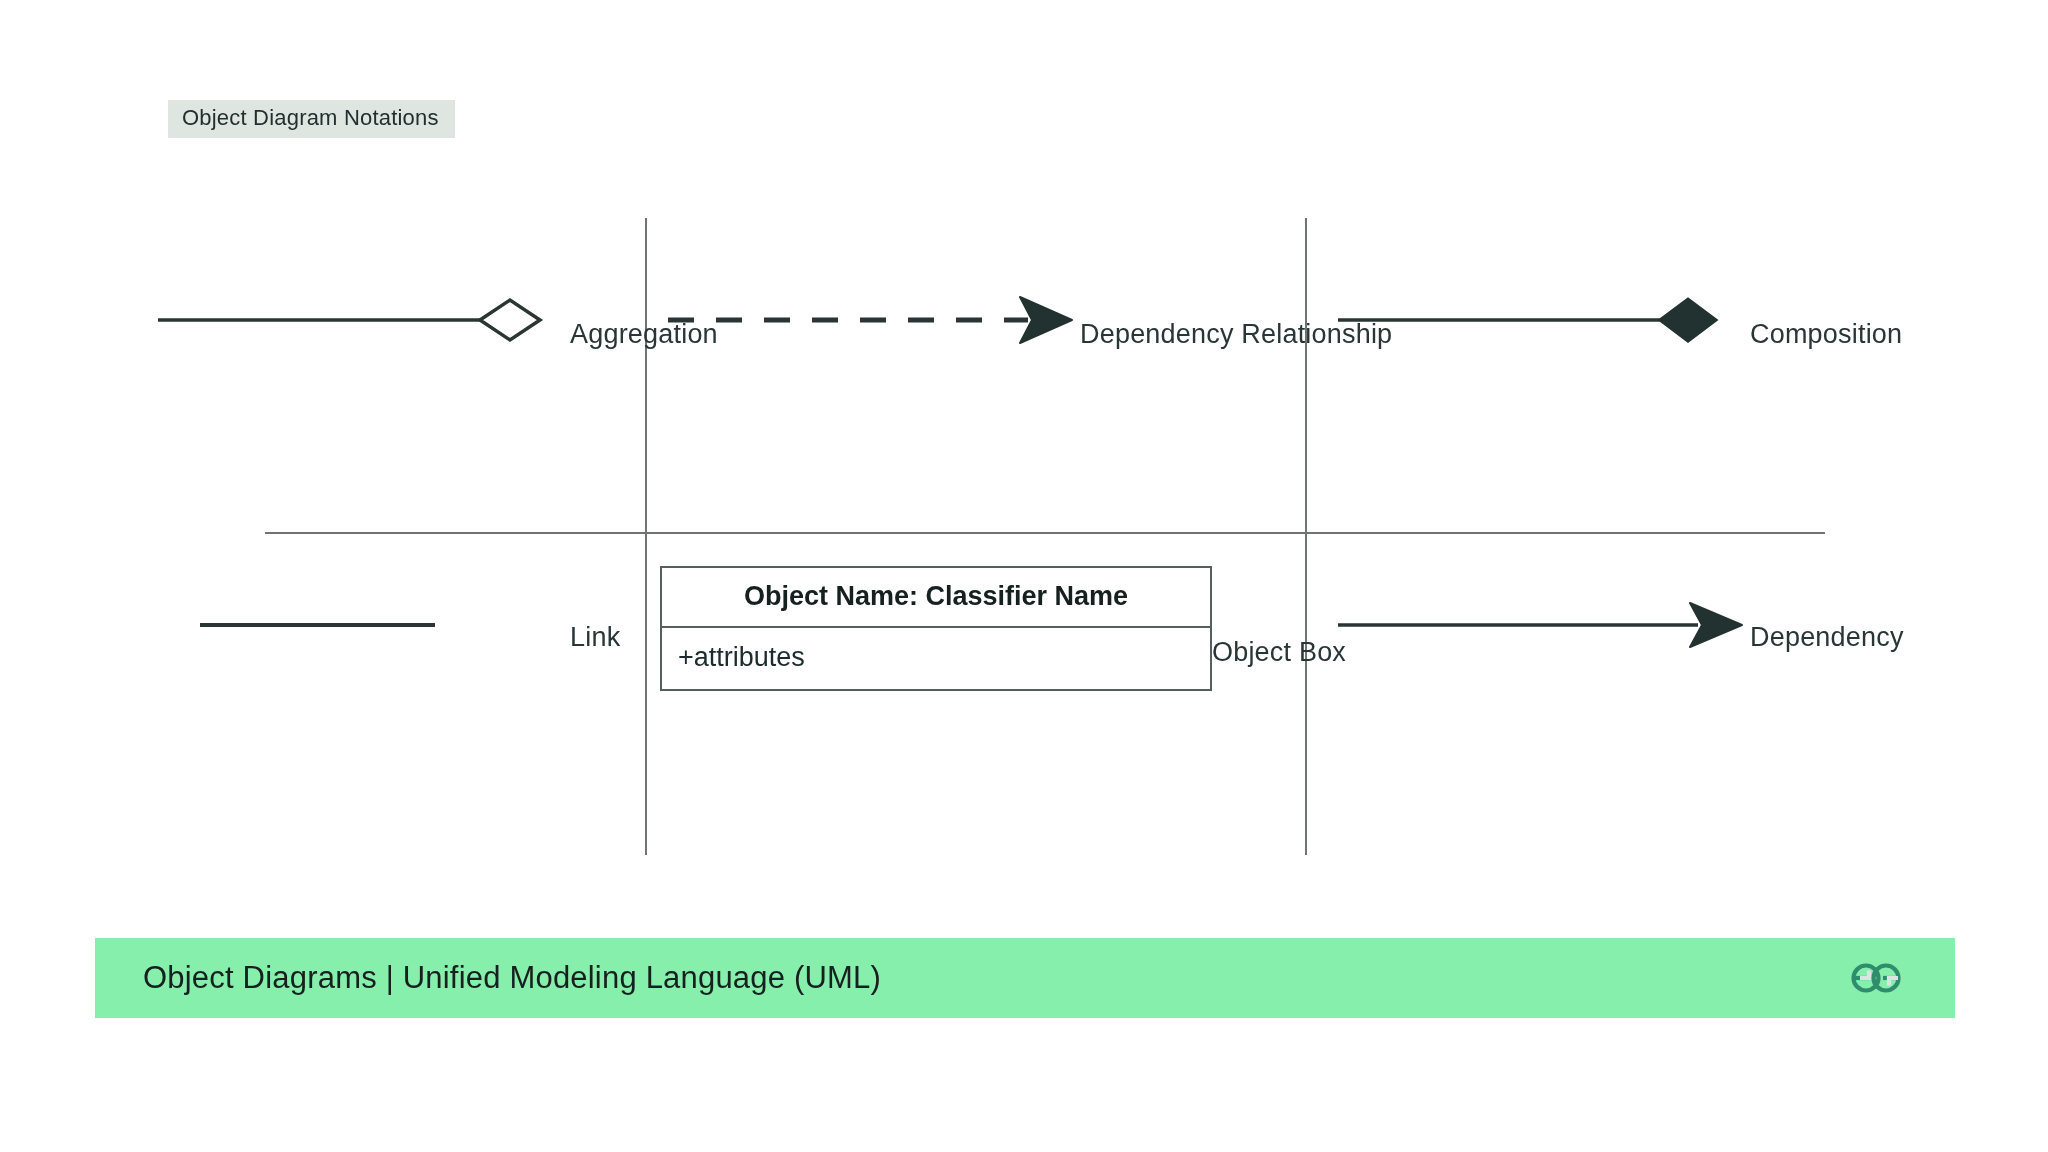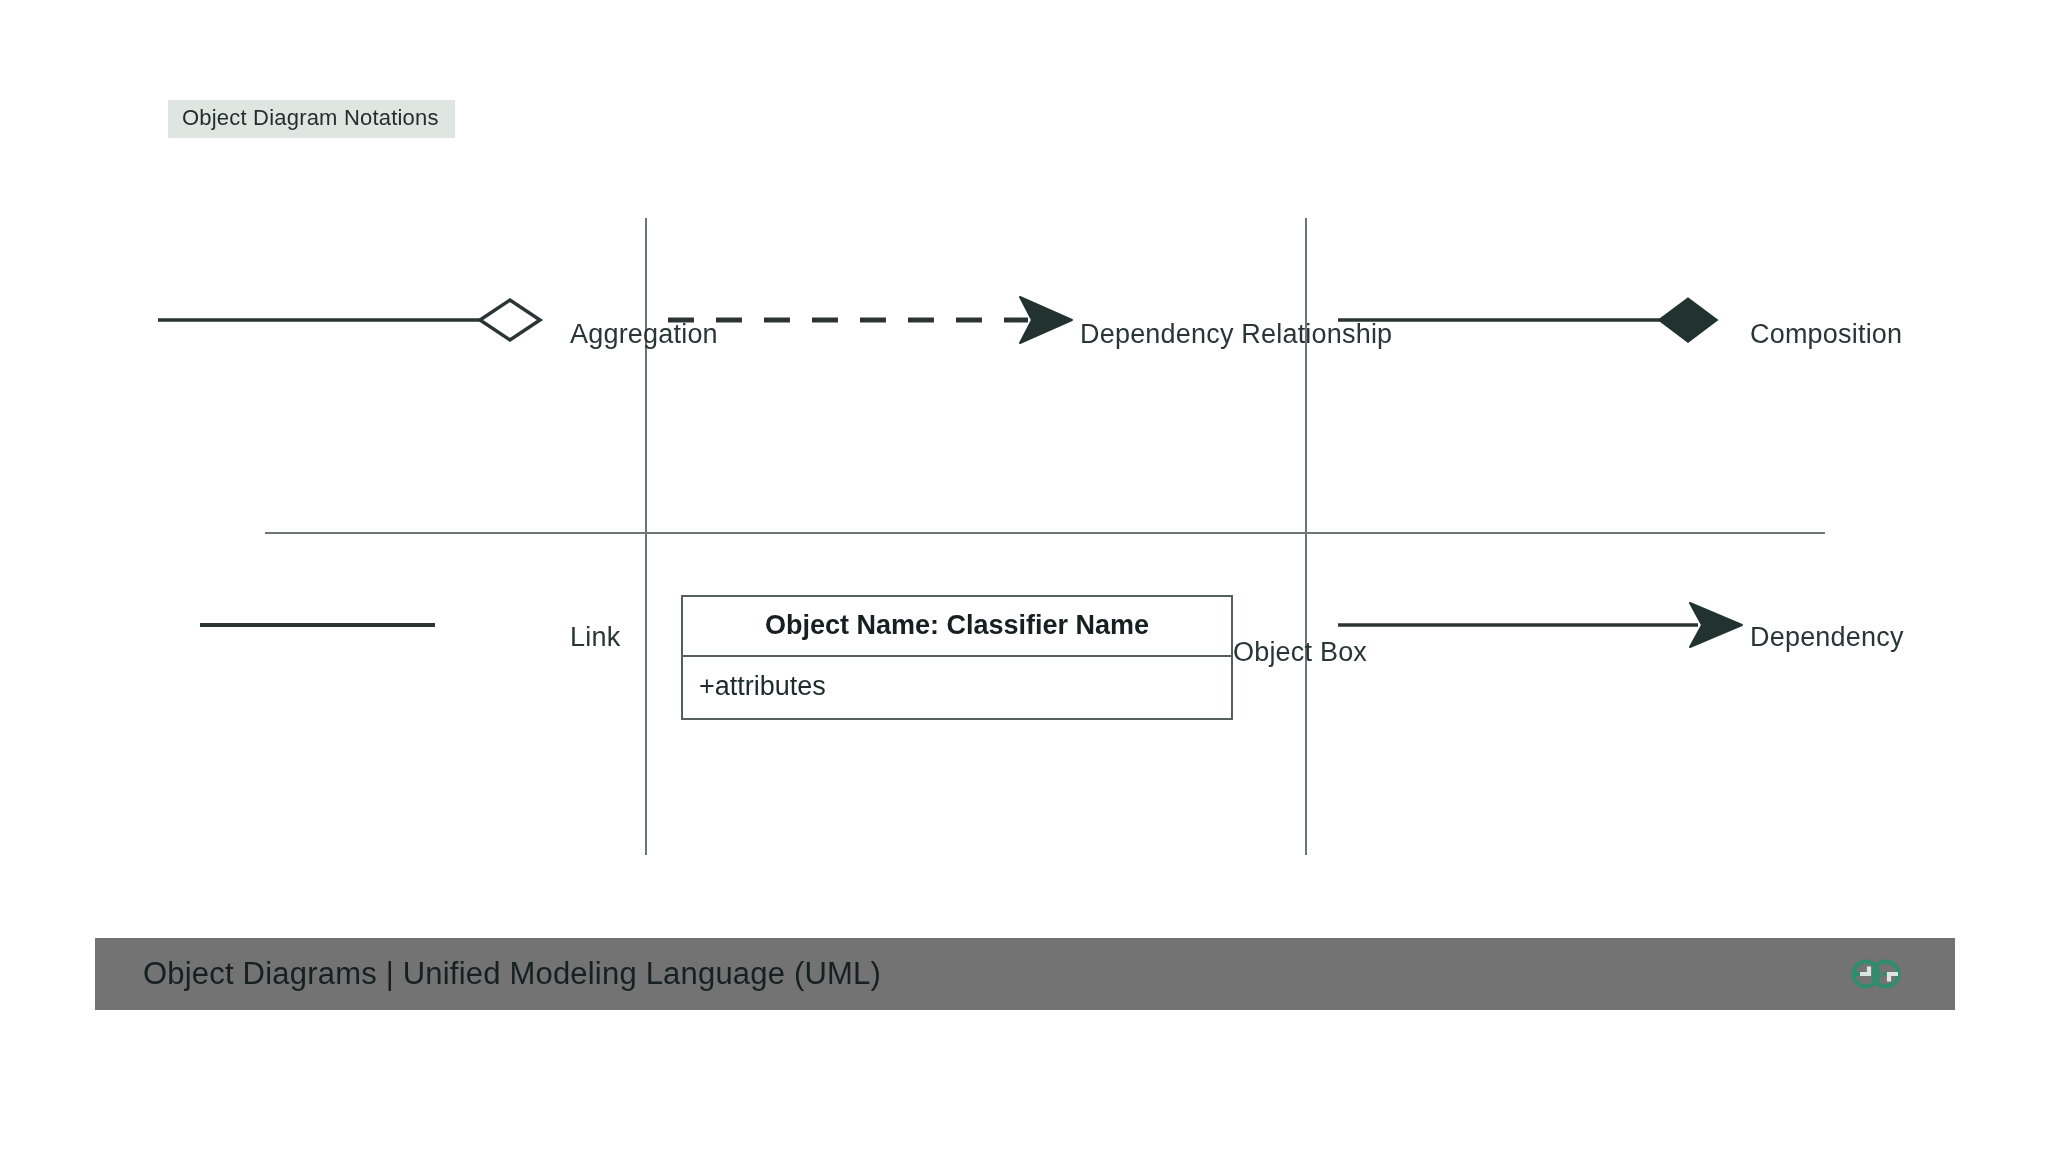--- a/index.html
+++ b/index.html
@@ -89,21 +89,21 @@
   .c-comp { left: 1330px; top: 250px; width: 480px; }
   .c-agg .caption, .c-dep .caption, .c-comp .caption { margin-top: 28px; }
 
   
   .c-link { left: 150px;  top: 560px; width: 480px; }
   .c-obox { left: 660px;  top: 560px; width: 630px; }
   .c-assoc{ left: 1330px; top: 560px; width: 480px; }
   .c-link .caption, .c-obox .caption, .c-assoc .caption { margin-top: 24px; }
 
   .c-link .art, .c-assoc .art { height: 130px; }
-  .c-obox .art { height: 160px; align-items: flex-end; margin-left: 21px; }
+  .c-obox .art { height: 160px; align-items: flex-start; }
 
   
   .objbox {
     width: 548px;
     border: 2px solid #55605e;
     background: #ffffff;
     margin-top: 6px;
   }
   .objbox .hdr {
     font-size: 27px;
@@ -120,22 +120,22 @@
     padding: 14px 16px 16px;
     white-space: nowrap;
   }
 
   
   .footer {
     position: absolute;
     left: 95px;
     top: 938px;
     width: 1860px;
-    height: 72px;
-    background: #737373;
+    height: 80px;
+    background: #86efac;
     display: flex;
     align-items: center;
     justify-content: space-between;
     padding: 0 48px;
     box-sizing: border-box;
   }
   .footer .ftxt {
     font-size: 31px;
     color: #16201f;
     letter-spacing: 0.2px;

